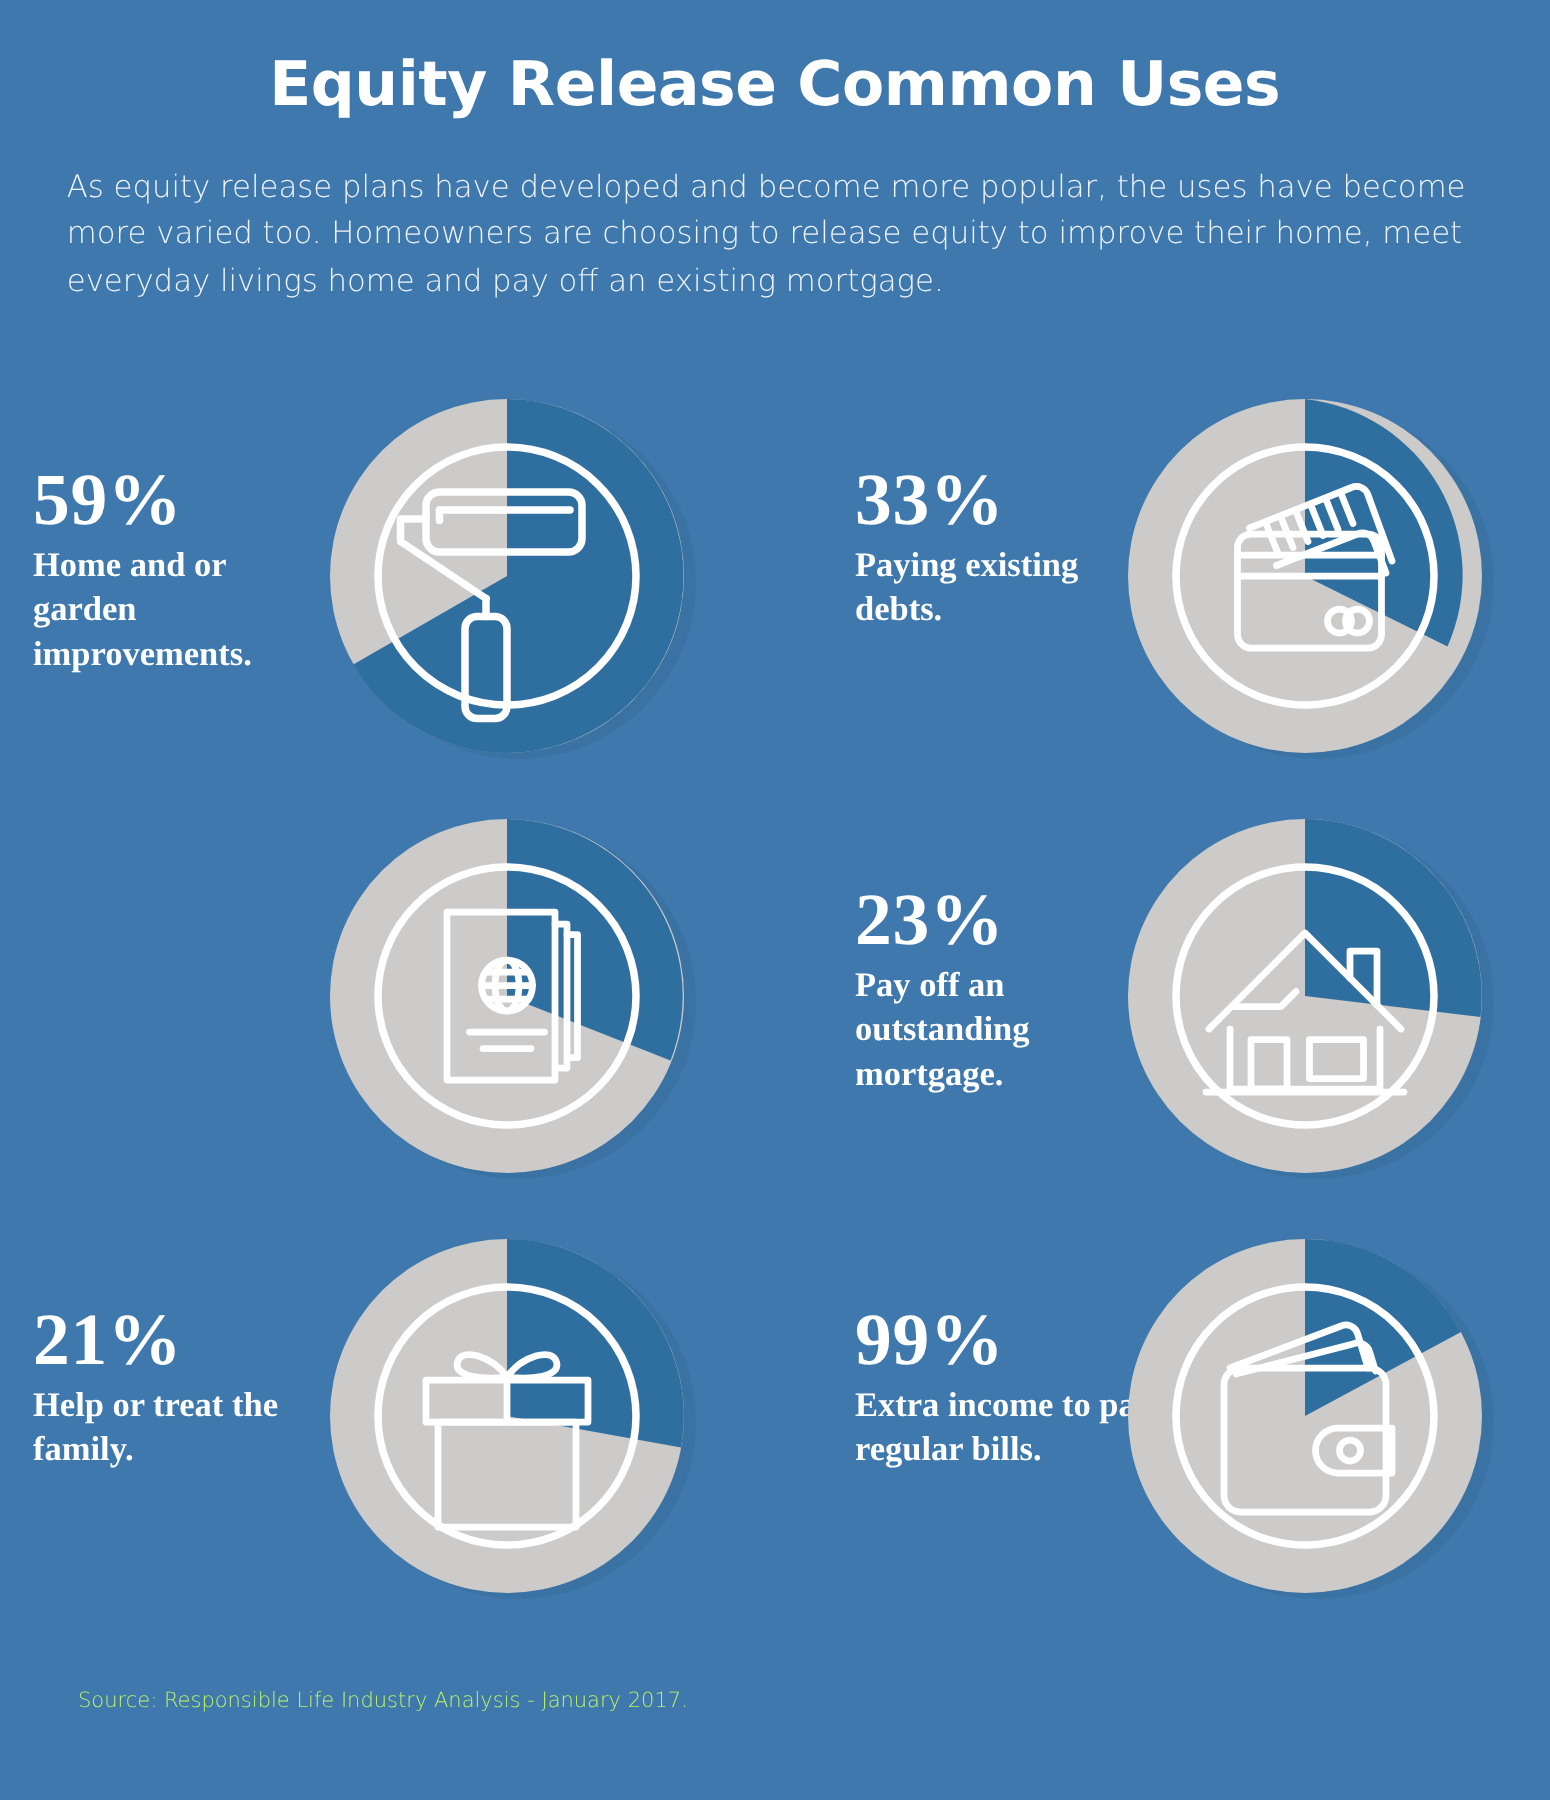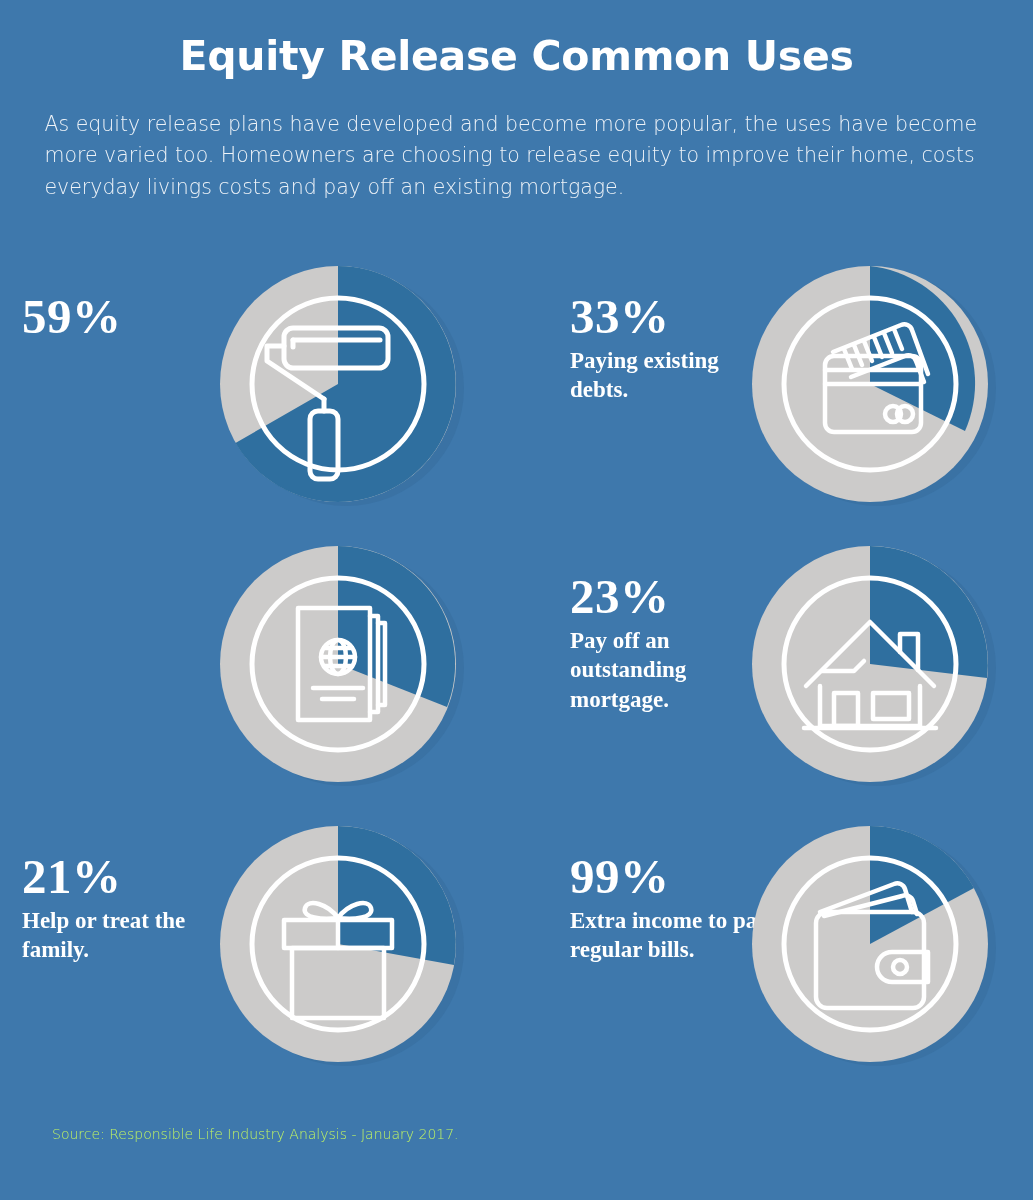--- a/index.html
+++ b/index.html
@@ -71,21 +71,21 @@
   .inner {
     position: relative;
     width: 490px;
     height: 280px;
   }
 
   
   .stat-text {
     position: absolute;
     left: 22px;
-    top: 46px;
+    top: 62px;
     width: 200px;
     color: #ffffff;
   }
   .cell.right .stat-text {
     left: 16px;
   }
   .pct {
     font-family: "Liberation Serif", "DejaVu Serif", serif;
     font-size: 49px;
     font-weight: bold;
@@ -130,31 +130,32 @@
     font-weight: 300;
   }
 </style>
 </head>
 <body>
 
 <div class="page">
 
   <div class="header">
     <h1 class="title">Equity Release Common Uses</h1>
-    <p class="intro">As equity release plans have developed and become more popular, the uses have become more varied too. Homeowners are choosing to release equity to improve their home, costs everyday livings costs and pay off an existing mortgage.</p>
+    <p class="intro">As equity release plans have developed and become more popular, the uses have become more varied too. Homeowners are choosing to release equity to improve their home, meet everyday livings home and pay off an existing mortgage.</p>
   </div>
 
   <div class="grid">
 
     <div class="row">
 
       <div class="cell left">
         <div class="inner">
           <div class="stat-text">
             <div class="pct">59%</div>
+            <div class="caption">Home and or garden improvements.</div>
           </div>
           <div class="graphic">
             <svg viewBox="0 0 276 276">
               <circle cx="146" cy="140" r="118" fill="#3a72a4"></circle>
               <path d="M138 18 L20 136 L138 254 Z" fill="#cccbca"></path>
               <circle cx="138" cy="136" r="118" fill="#cccbca"></circle>
               <path d="M138 136 L138 18 A118 118 0 1 1 35.5 195 Z" fill="#2f6f9f"></path>
               <g fill="none" stroke="#ffffff" stroke-width="5">
                 <circle cx="138" cy="136" r="86"></circle>
               </g>

